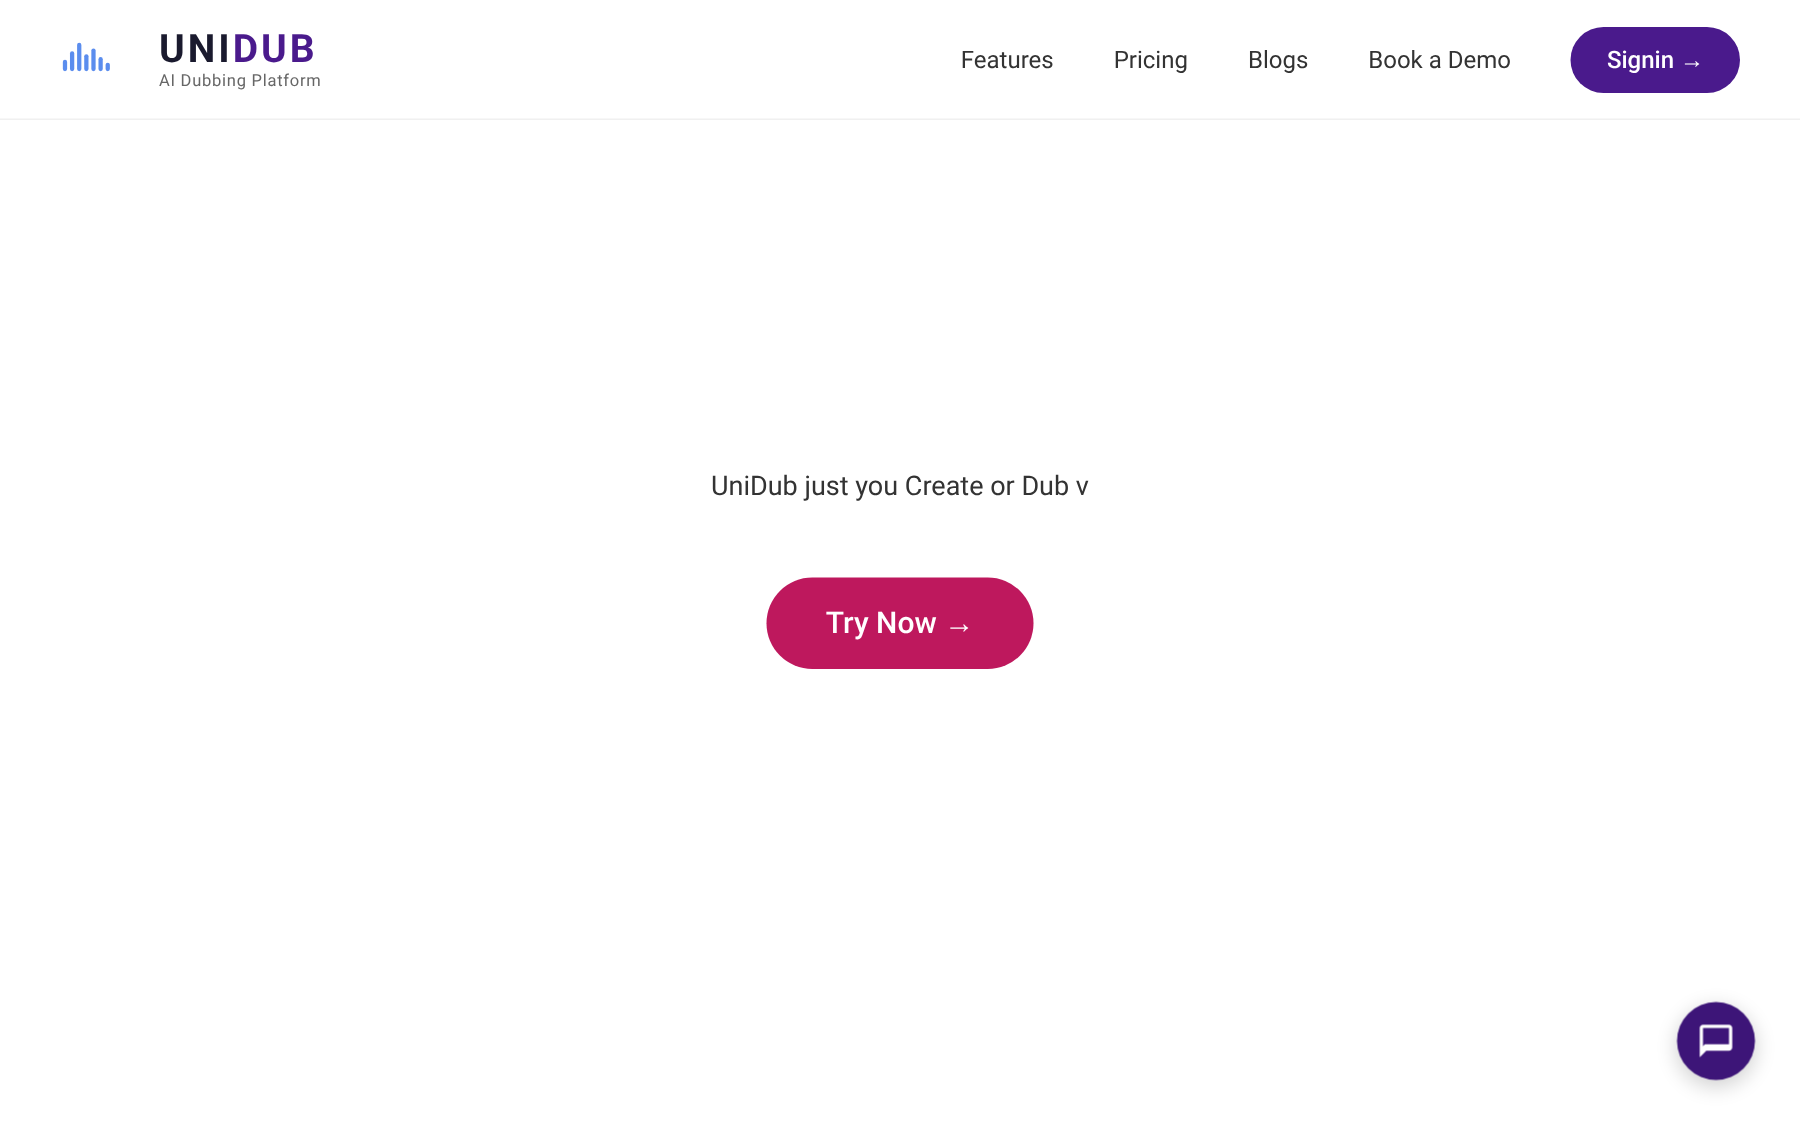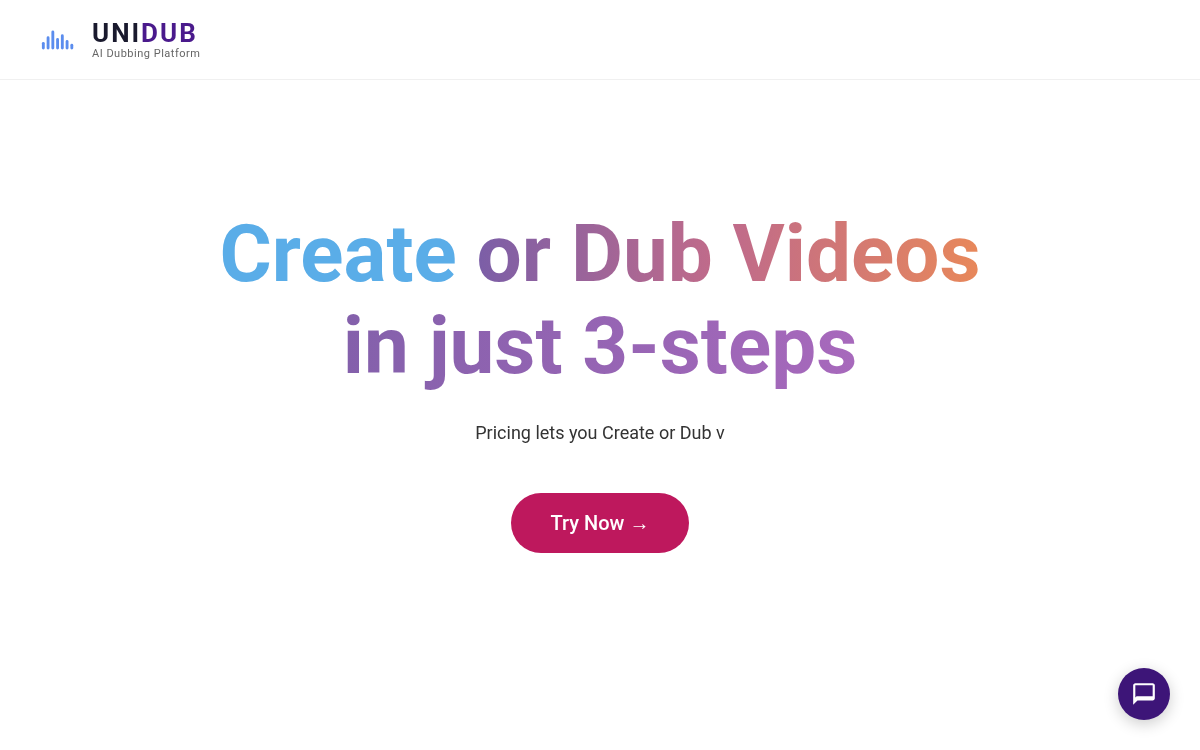--- a/index.html
+++ b/index.html
@@ -22,22 +22,22 @@
       align-items: center;
       justify-content: space-between;
       padding: 0 40px;
       height: 80px;
       border-bottom: 1px solid #f0f0f0;
       background: #ffffff;
     }
 
     .logo-area {
       display: flex;
-      align-items: center;
-      gap: 14px;
+      align-items: flex-start;
+      gap: 28px;
     }
 
     .logo-text-group {
       display: flex;
       flex-direction: column;
       line-height: 1.1;
     }
 
     .logo-text {
       font-size: 26px;
@@ -195,35 +195,32 @@
       <rect x="32" y="24" width="3" height="6" rx="1.5" fill="#5b8dee"></rect>
     </svg>
     <div class="logo-text-group">
       <span class="logo-text">
         <span class="uni">UNI</span><span style="color:#4a1a8c;">DU</span><span style="color:#4a1a8c;">B</span>
       </span>
       <span class="logo-tagline">AI Dubbing Platform</span>
     </div>
   </div>
 
+  <div class="nav-links">
+    <a class="nav-link">Features</a>
+    <a class="nav-link">Pricing</a>
+    <a class="nav-link">Blogs</a>
+    <a class="nav-link">Book a Demo</a>
+    <a class="signin-btn">Signin →</a>
+  </div>
 </nav>
 
 <section class="hero">
-  <h1 class="hero-title">
-    <span>
-      <span class="word-create">Create</span>
-      <span style="color:#888; font-weight:700;"> </span>
-      <span class="word-or-dub">or Dub</span>
-      <span> </span>
-      <span class="word-videos">Videos</span>
-    </span>
-    <span class="line2">in just 3-steps</span>
-  </h1>
-
-  <p class="hero-subtitle">Pricing lets you Create or Dub v</p>
+
+  <p class="hero-subtitle">UniDub just you Create or Dub v</p>
 
   <a class="try-now-btn">Try Now →</a>
 </section>
 
 <div class="chat-bubble">
   <svg viewBox="0 0 24 24" xmlns="http://www.w3.org/2000/svg">
     <path d="M20 2H4C2.9 2 2 2.9 2 4v18l4-4h14c1.1 0 2-.9 2-2V4c0-1.1-.9-2-2-2zm0 12H5.17L4 15.17V4h16v10z"></path>
   </svg>
 </div>
 

